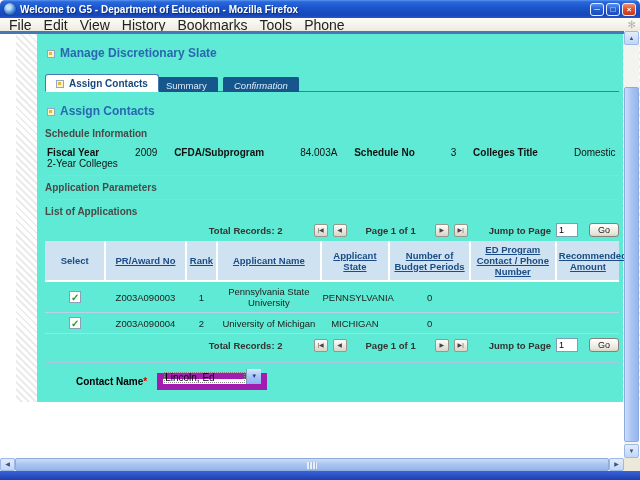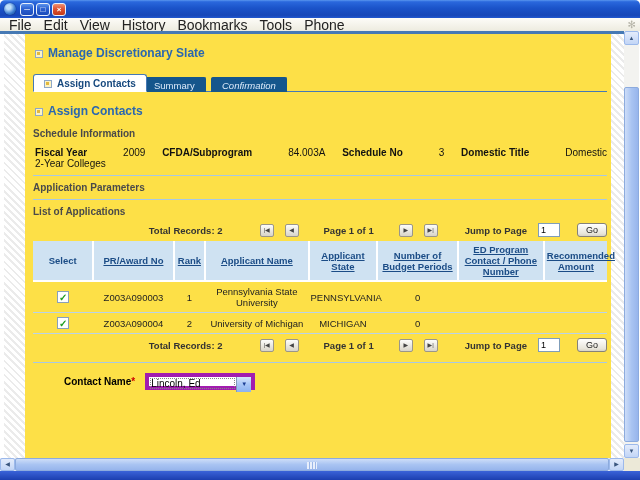--- a/index.html
+++ b/index.html
@@ -26,21 +26,21 @@
 
   .menubar { position:absolute; top:18px; left:0; width:640px; height:13px;
     background:linear-gradient(180deg,#fdfcf8,#edebdf); display:flex; align-items:center; padding:0 3px; }
   .menu-item { font-size:14px; color:#222; padding:0 6px; display:inline-block; }
   .menu-item::first-letter { text-decoration:underline; }
   .throbber { position:absolute; right:4px; top:0; font-size:10px; color:#b6b4a8; line-height:13px; }
 
   .bluebar { position:absolute; top:31px; left:0; width:624px; height:3px; background:#4679b4; }
 
   
-  .viewport { position:absolute; top:34px; left:4px; width:624px; height:424px; background:#fde047; overflow:hidden; }
+  .viewport { position:absolute; top:34px; left:16px; width:624px; height:368px; background:#5eead4; overflow:hidden; }
   .stripes { position:absolute; top:0; bottom:0; background:repeating-linear-gradient(45deg,#ffffff 0 3px,#ebebeb 3px 5px); }
   .stripes.left  { left:0; width:21px; }
   .stripes.right { right:0; width:17px; }
   .content { position:absolute; left:21px; top:0; width:586px; height:424px; padding:10px 4px 0 8px; }
 
   .hicon { display:inline-block; width:8px; height:8px; border:1px solid #8fa8c8; background:#fdf3c4;
     position:relative; margin-right:5px; vertical-align:middle; }
   .hicon::after { content:""; position:absolute; left:1px; top:1px; width:3px; height:3px; background:#e3b93c; }
 
   .page-title { font-size:12px; font-weight:bold; color:#2a67b0; margin:2px 0 14px 2px; }
@@ -68,21 +68,21 @@
   .txt { height:16px; border:1px solid #7f9db9; font-size:10px; padding:0 2px; font-family:"Liberation Sans",sans-serif; }
   .txt.app { width:148px; margin-right:14px; }
   .btn-orange { background:linear-gradient(180deg,#fcc878 0%,#f8ab38 45%,#f2992a);
     border:1px solid #c08a28; border-radius:2px; font-size:9.5px; font-weight:bold; color:#1a1a1a;
     padding:2px 6px; font-family:"Liberation Sans",sans-serif; }
   .params-row .btn-orange { margin-left:4px; }
   .spacer { flex:1; }
 
   
   .pager { display:flex; align-items:center; justify-content:flex-end; font-size:9.5px; color:#333;
-    margin:4px 0; gap:11px; }
+    margin:4px 0; gap:5px; }
   .pager .total { font-weight:bold; margin-right:26px; }
   .pbtn { width:14px; height:13px; font-size:6px; line-height:10px; text-align:center; color:#444;
     background:linear-gradient(180deg,#fdfdfb,#d8d4c8); border:1px solid #9a968a; border-radius:2px; padding:0; }
   .pager .pageinfo { font-weight:bold; margin:0 14px; }
   .pager .jump { font-weight:bold; margin-left:16px; }
   .jumpinput { width:22px; height:14px; border:1px solid #7f9db9; font-size:9px; padding:0 2px; }
   .btn-grey { background:linear-gradient(180deg,#ffffff,#e8e5da 80%,#d8d4c6);
     border:1px solid #85827a; border-radius:3px; font-size:9px; padding:1px 8px; color:#222;
     font-family:"Liberation Sans",sans-serif; }
   .pager .btn-grey { margin-left:6px; }
@@ -96,21 +96,21 @@
   table.apps th.nol span { text-decoration:none; }
   table.apps td { font-size:9.5px; color:#222; text-align:center; vertical-align:middle;
     padding:4px 2px; border-bottom:1px solid #b9d3ea; }
   .checkbox { display:inline-block; width:12px; height:12px; border:1px solid #8aa0b8; background:#fff;
     font-size:10px; line-height:11px; color:#1f9c1f; font-weight:bold; text-align:center; }
 
   
   .contact-row { display:flex; align-items:center; margin:10px 0 0 2px; font-size:10px; }
   .contact-row b { margin-right:10px;margin-left:29px; }
   .req { color:#cc0000; font-weight:bold; }
-  .select { display:inline-flex; width:110px; height:17px; border:4px solid #a21caf; background:#fff; align-items:flex-start; }
+  .select { display:inline-flex; width:110px; height:17px; border:6px solid #a21caf; background:#fff; align-items:flex-end; }
   .select .val { flex:1; font-size:10px; padding:1px 2px; outline:1px dotted #888; outline-offset:-2px;
     white-space:nowrap; overflow:hidden; }
   .select .arrow { width:15px; background:linear-gradient(180deg,#d8e6fc,#a8c6f6 50%,#8cb2f0);
     border-left:1px solid #7f9db9; font-size:6px; color:#1c3f94; text-align:center; line-height:15px; }
 
   
   .vscroll { position:absolute; top:31px; right:1px; width:15px; height:427px; background:#f3f3f0; }
   .sbtn { position:absolute; left:0; width:15px; height:14px;
     background:linear-gradient(180deg,#e4ecfb,#c2d5f6); border:1px solid #9cb9eb; border-radius:2px;
     color:#3a567e; font-size:6px; text-align:center; line-height:12px; }
@@ -128,20 +128,21 @@
   .bottom-border { position:absolute; left:0; top:471px; width:640px; height:9px;
     background:linear-gradient(180deg,#3a63d8,#1c3fb0); }
 </style>
 </head>
 <body>
 
 <div class="window">
 
   <div class="titlebar">
     <span class="ff-icon"></span>
+    <span class="title-text">Welcome to G5 - Department of Education - Mozilla Firefox</span>
     <span class="winbtns">
       <span class="wbtn">─</span>
       <span class="wbtn">□</span>
       <span class="wbtn close">×</span>
     </span>
   </div>
 
   <div class="menubar">
     <span class="menu-item">File</span>
     <span class="menu-item">Edit</span>
@@ -175,21 +176,21 @@
 
       <div class="section-title">
         <span class="hicon"></span><span>Assign Contacts</span>
       </div>
 
       <div class="subhead">Schedule Information</div>
       <div class="fields-row">
         <b>Fiscal Year</b><span class="val">2009</span>
         <b>CFDA/Subprogram</b><span class="val">84.003A</span>
         <b>Schedule No</b><span class="val">3</span>
-        <b>Domestic Title</b><span class="val">Domestic 2-Year Colleges</span>
+        <b>Colleges Title</b><span class="val">Domestic 2-Year Colleges</span>
       </div>
       <hr class="blue">
 
       <div class="subhead">Application Parameters</div>
       <hr class="blue">
 
       <div class="subhead">List of Applications</div>
 
       <div class="pager">
         <span class="total"><span>Total Records:</span> <span>2</span></span>

